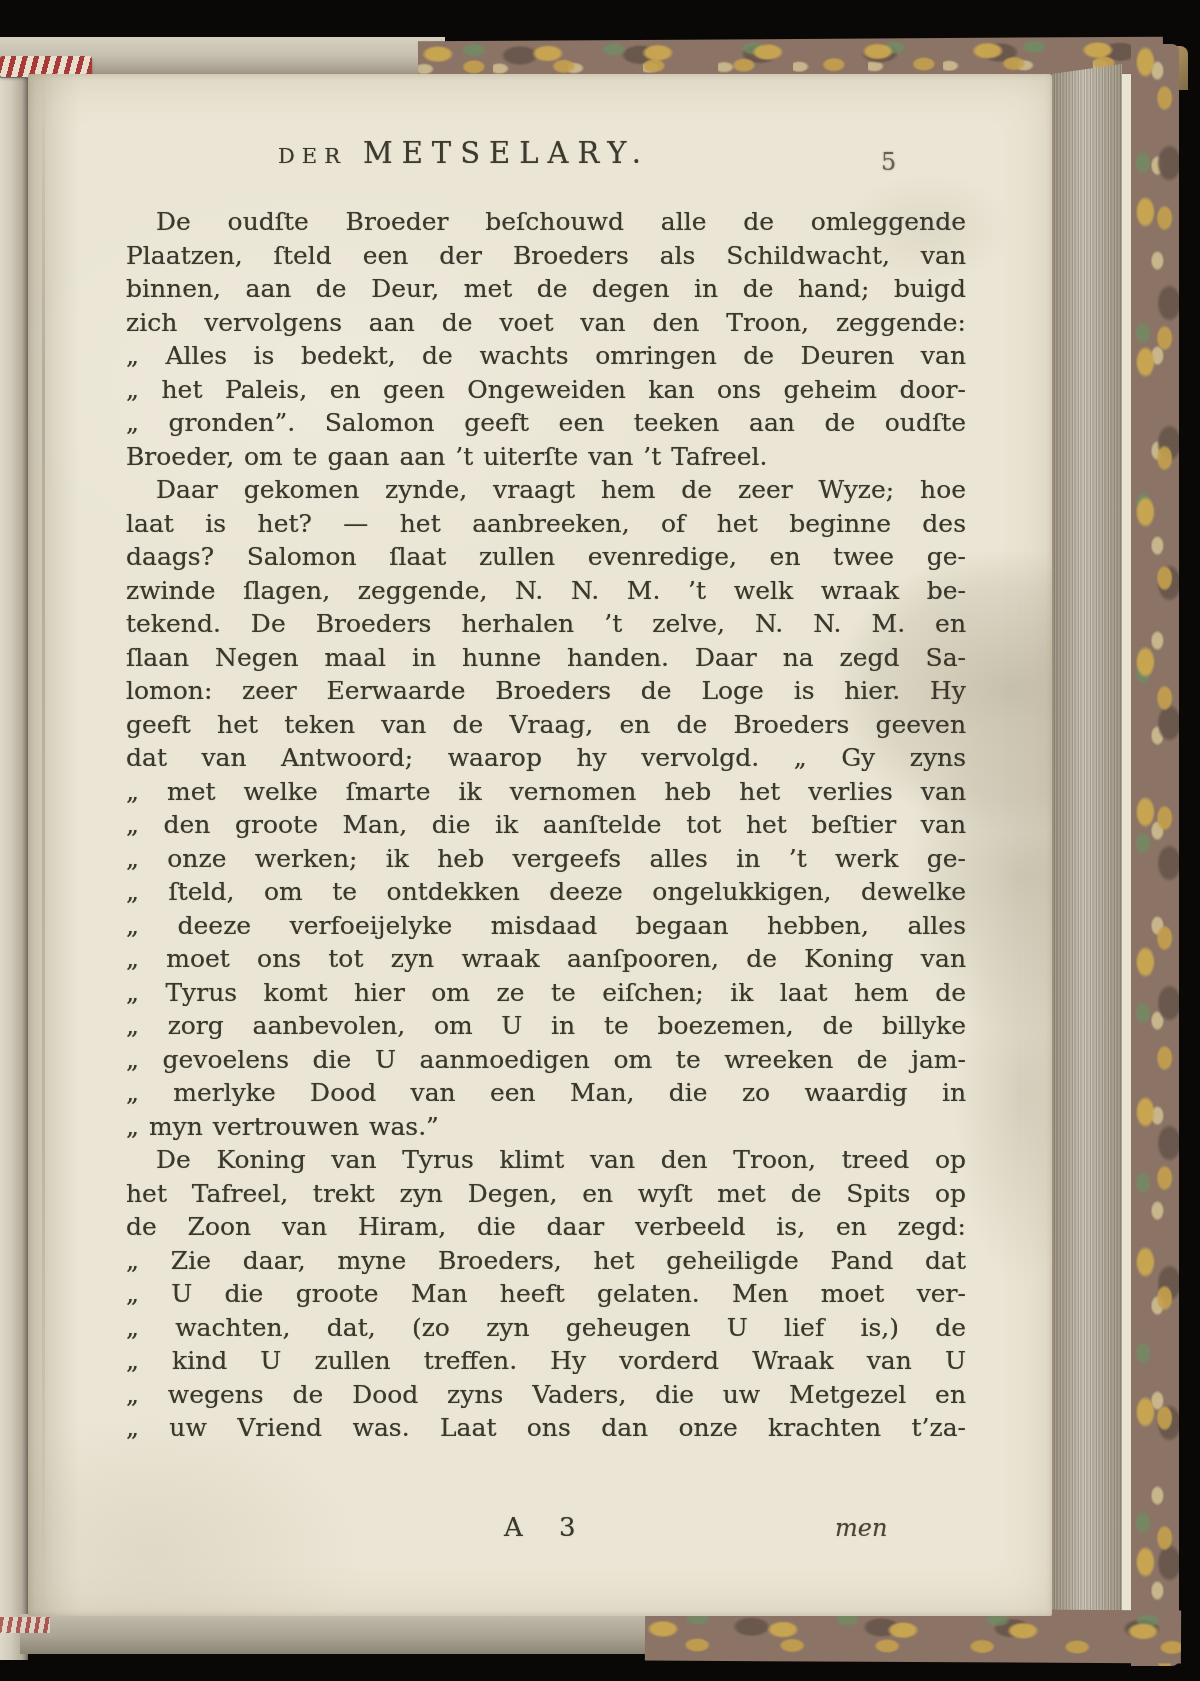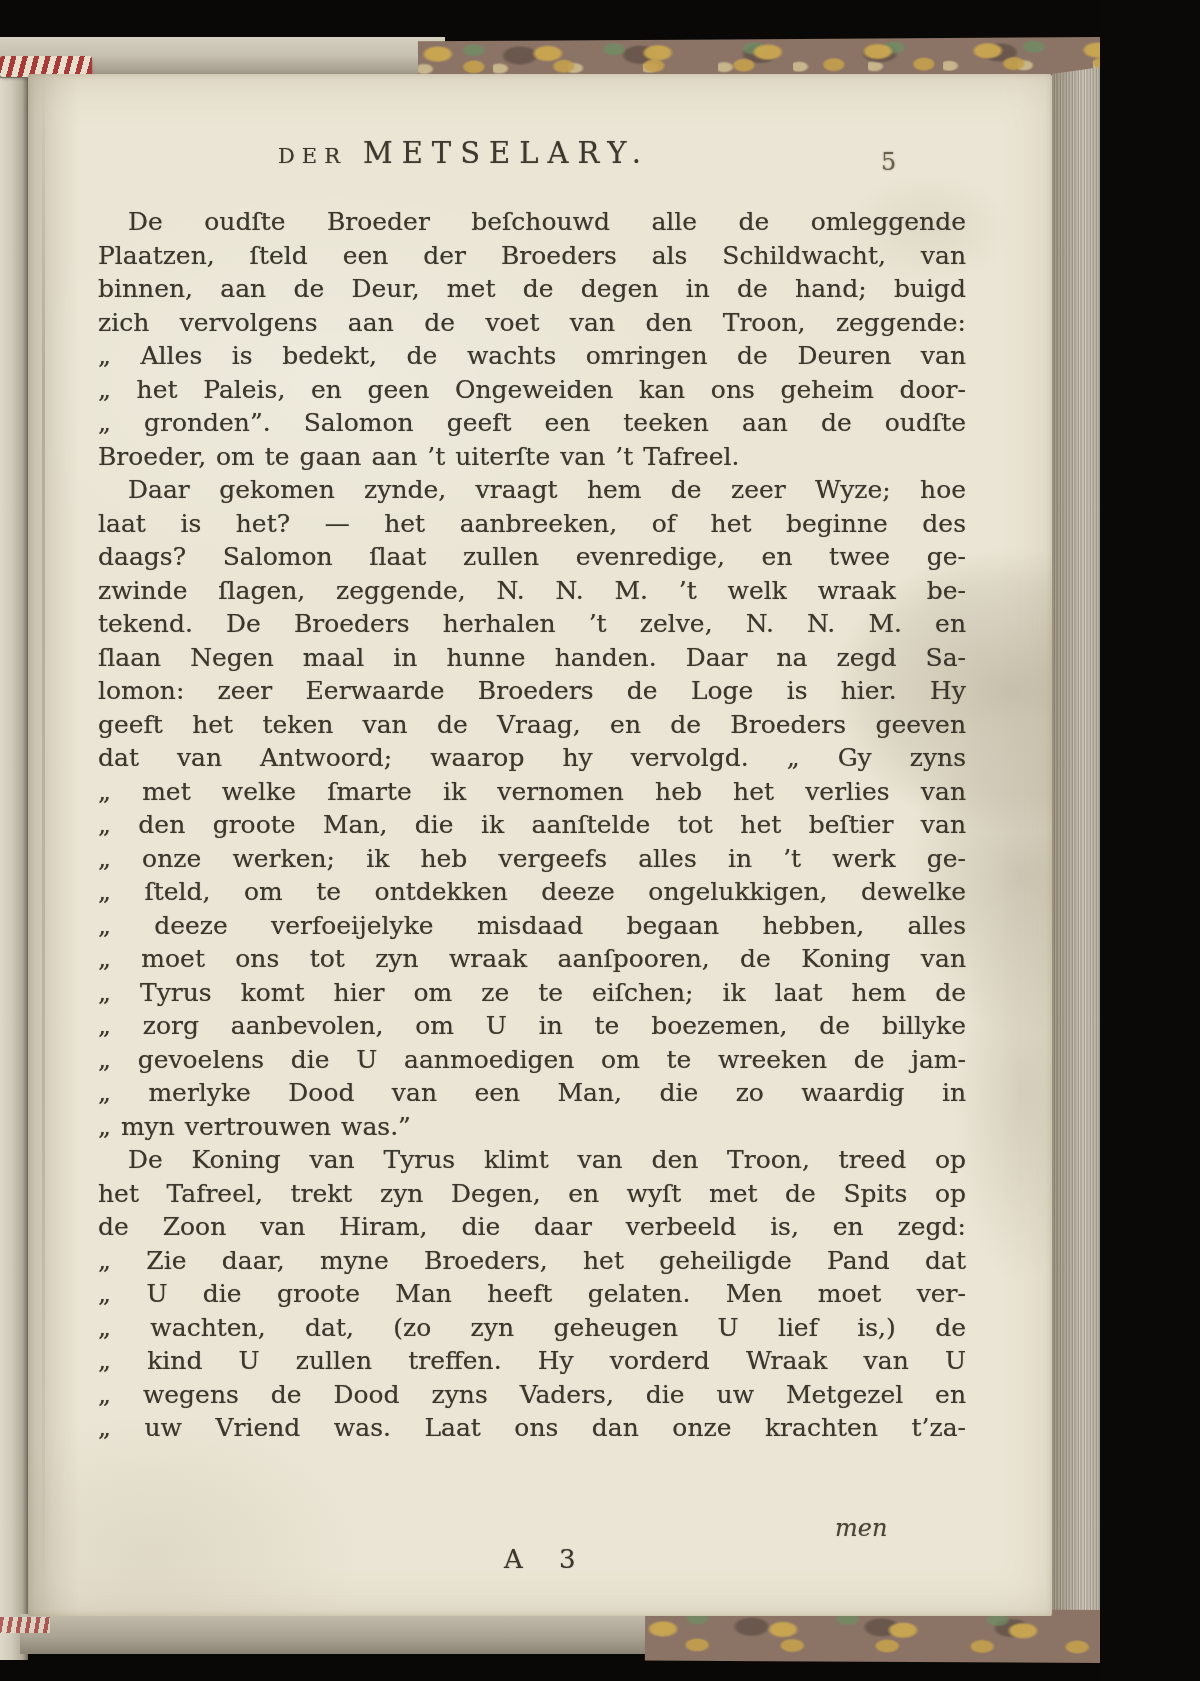--- a/index.html
+++ b/index.html
@@ -1,17 +1,17 @@
 <!DOCTYPE html>
 <html><head>
 <meta charset="utf-8">
 <style>
   html,body{margin:0;padding:0;background:#0b0907;}
   *{box-sizing:border-box;}
-  .scene{position:relative;width:1100px;height:1681px;background:
+  .scene{position:relative;width:1200px;height:1681px;background:
     radial-gradient(ellipse 900px 700px at 40% 45%, #120f0b 0%, #0a0806 70%);
     overflow:hidden;font-family:"DejaVu Serif","Liberation Serif",serif;}
 
   
   .left-edges{position:absolute;left:0;top:48px;width:28px;height:1612px;
     background:linear-gradient(90deg,#ddd8c8 0%,#cfcaba 40%,#b4ad9c 78%,#8e8778 92%,#6b6457 100%);}
   .band-top-gray{position:absolute;left:0;top:37px;width:445px;height:41px;
     background:linear-gradient(180deg,#d6d0c1 0%,#c6c0b0 45%,#a9a191 80%,#8f887a 100%);}
   .endband-top{position:absolute;left:0;top:56px;width:92px;height:21px;border-radius:3px;
     background:repeating-linear-gradient(105deg,#a83a3a 0 5px,#e7decc 5px 11px);
@@ -73,27 +73,27 @@
 
   
   .header{position:absolute;left:250px;top:62px;display:flex;align-items:baseline;gap:16px;
     color:#3e392e;text-shadow:0 0 1px rgba(62,57,46,0.55);white-space:nowrap;}
   .der{font-size:21px;letter-spacing:7px;}
   .title{font-size:29px;letter-spacing:9px;}
   .pageno{position:absolute;left:853px;top:74px;font-size:24px;color:rgba(76,66,47,0.72);
     text-shadow:0 0 2px rgba(76,66,47,0.5);}
   .textblock{position:absolute;left:70px;top:131px;width:868px;color:#3b372c;
     font-size:25px;line-height:33.5px;text-shadow:0 0 0.8px rgba(59,55,44,0.6);word-spacing:2px;}
-  .line{text-align:justify;text-align-last:justify;white-space:normal;}
+  .line{text-align:justify;text-align-last:justify;white-space:normal;margin-left:28px;}
   .line.ind{text-indent:30px;}
   .line.pend{text-align-last:left;}
   .it{}
   .sigrow{position:absolute;left:0;top:1438px;width:1024px;height:40px;color:#3b372c;}
   .sig{position:absolute;left:476px;top:0;font-size:26px;letter-spacing:14px;
-    text-shadow:0 0 1px rgba(59,55,44,0.6);margin-top:32px;}
+    text-shadow:0 0 1px rgba(59,55,44,0.6);}
   .catch{position:absolute;left:807px;top:2px;font-size:24px;font-style:italic;color:#4a4437;
     text-shadow:0 0 1px rgba(74,68,55,0.5);}
 </style>
 </head>
 <body>
 
 <div class="scene">
   <div class="left-edges"></div>
   <div class="band-top-gray"></div>
   <div class="endband-top"></div>

